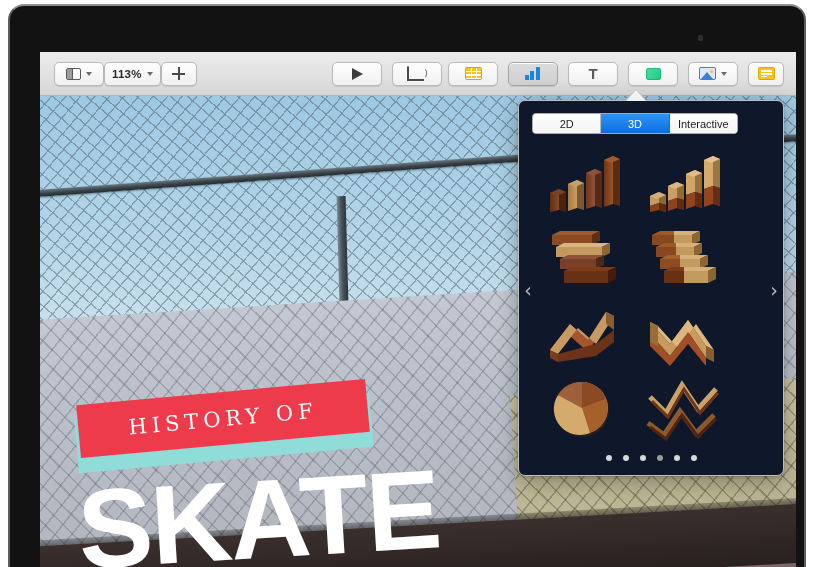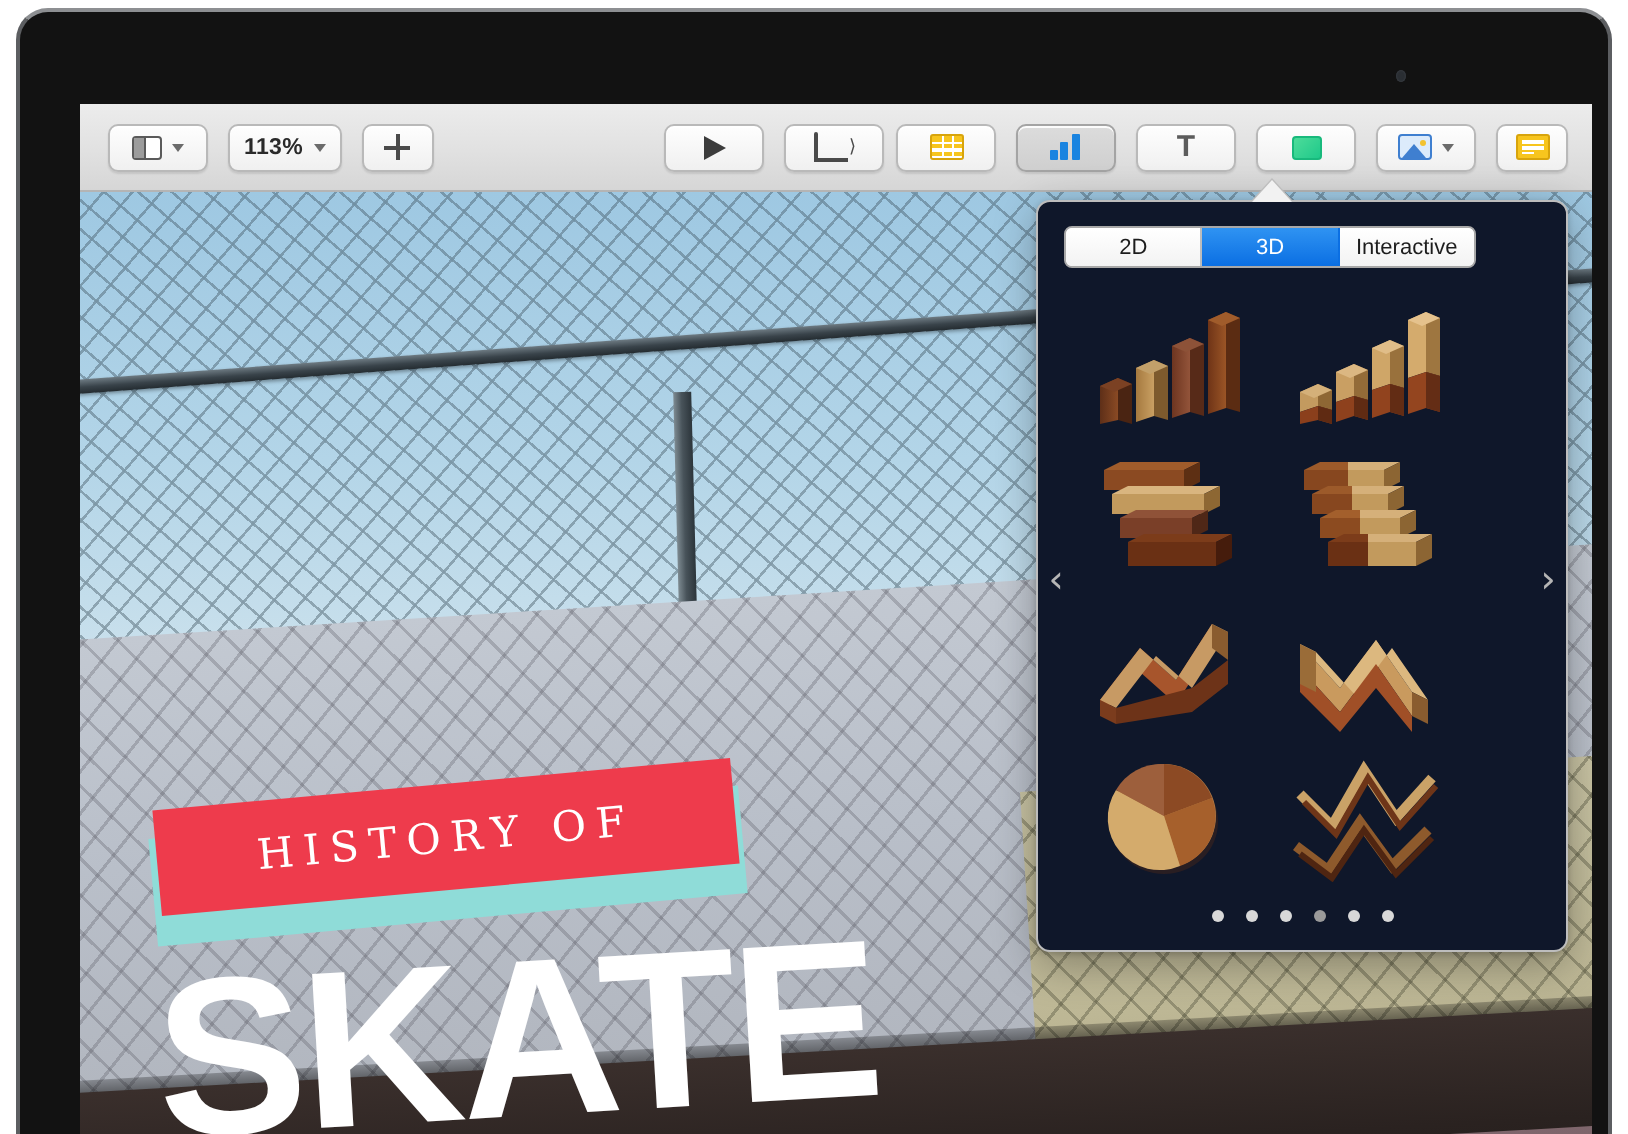--- a/index.html
+++ b/index.html
@@ -51,21 +51,21 @@
   #toolbar {
     position: absolute;
     left: 0; top: 0;
     width: 756px; height: 44px;
     background: linear-gradient(to bottom, #ececec 0%, #e2e2e2 50%, #d6d6d6 100%);
     border-bottom: 1px solid #b4b4b4;
     display: flex;
     align-items: center;
   }
   .tb-group { display: flex; align-items: center; }
-  #tb-left  { position: absolute; left: 14px; display: flex; gap: 10px; align-items: center; }
+  #tb-left  { position: absolute; left: 14px; display: flex; align-items: center; }
   #tb-center{ position: absolute; left: 292px; display: flex; gap: 10px; align-items: center; }
   #tb-right { position: absolute; right: 12px; display: flex; gap: 10px; align-items: center; }
 
   .tbtn {
     height: 24px;
     min-width: 36px;
     padding: 0 7px;
     border-radius: 5px;
     background: linear-gradient(to bottom, #fefefe, #f0f0f0);
     border: 1px solid #b9b9b9;

